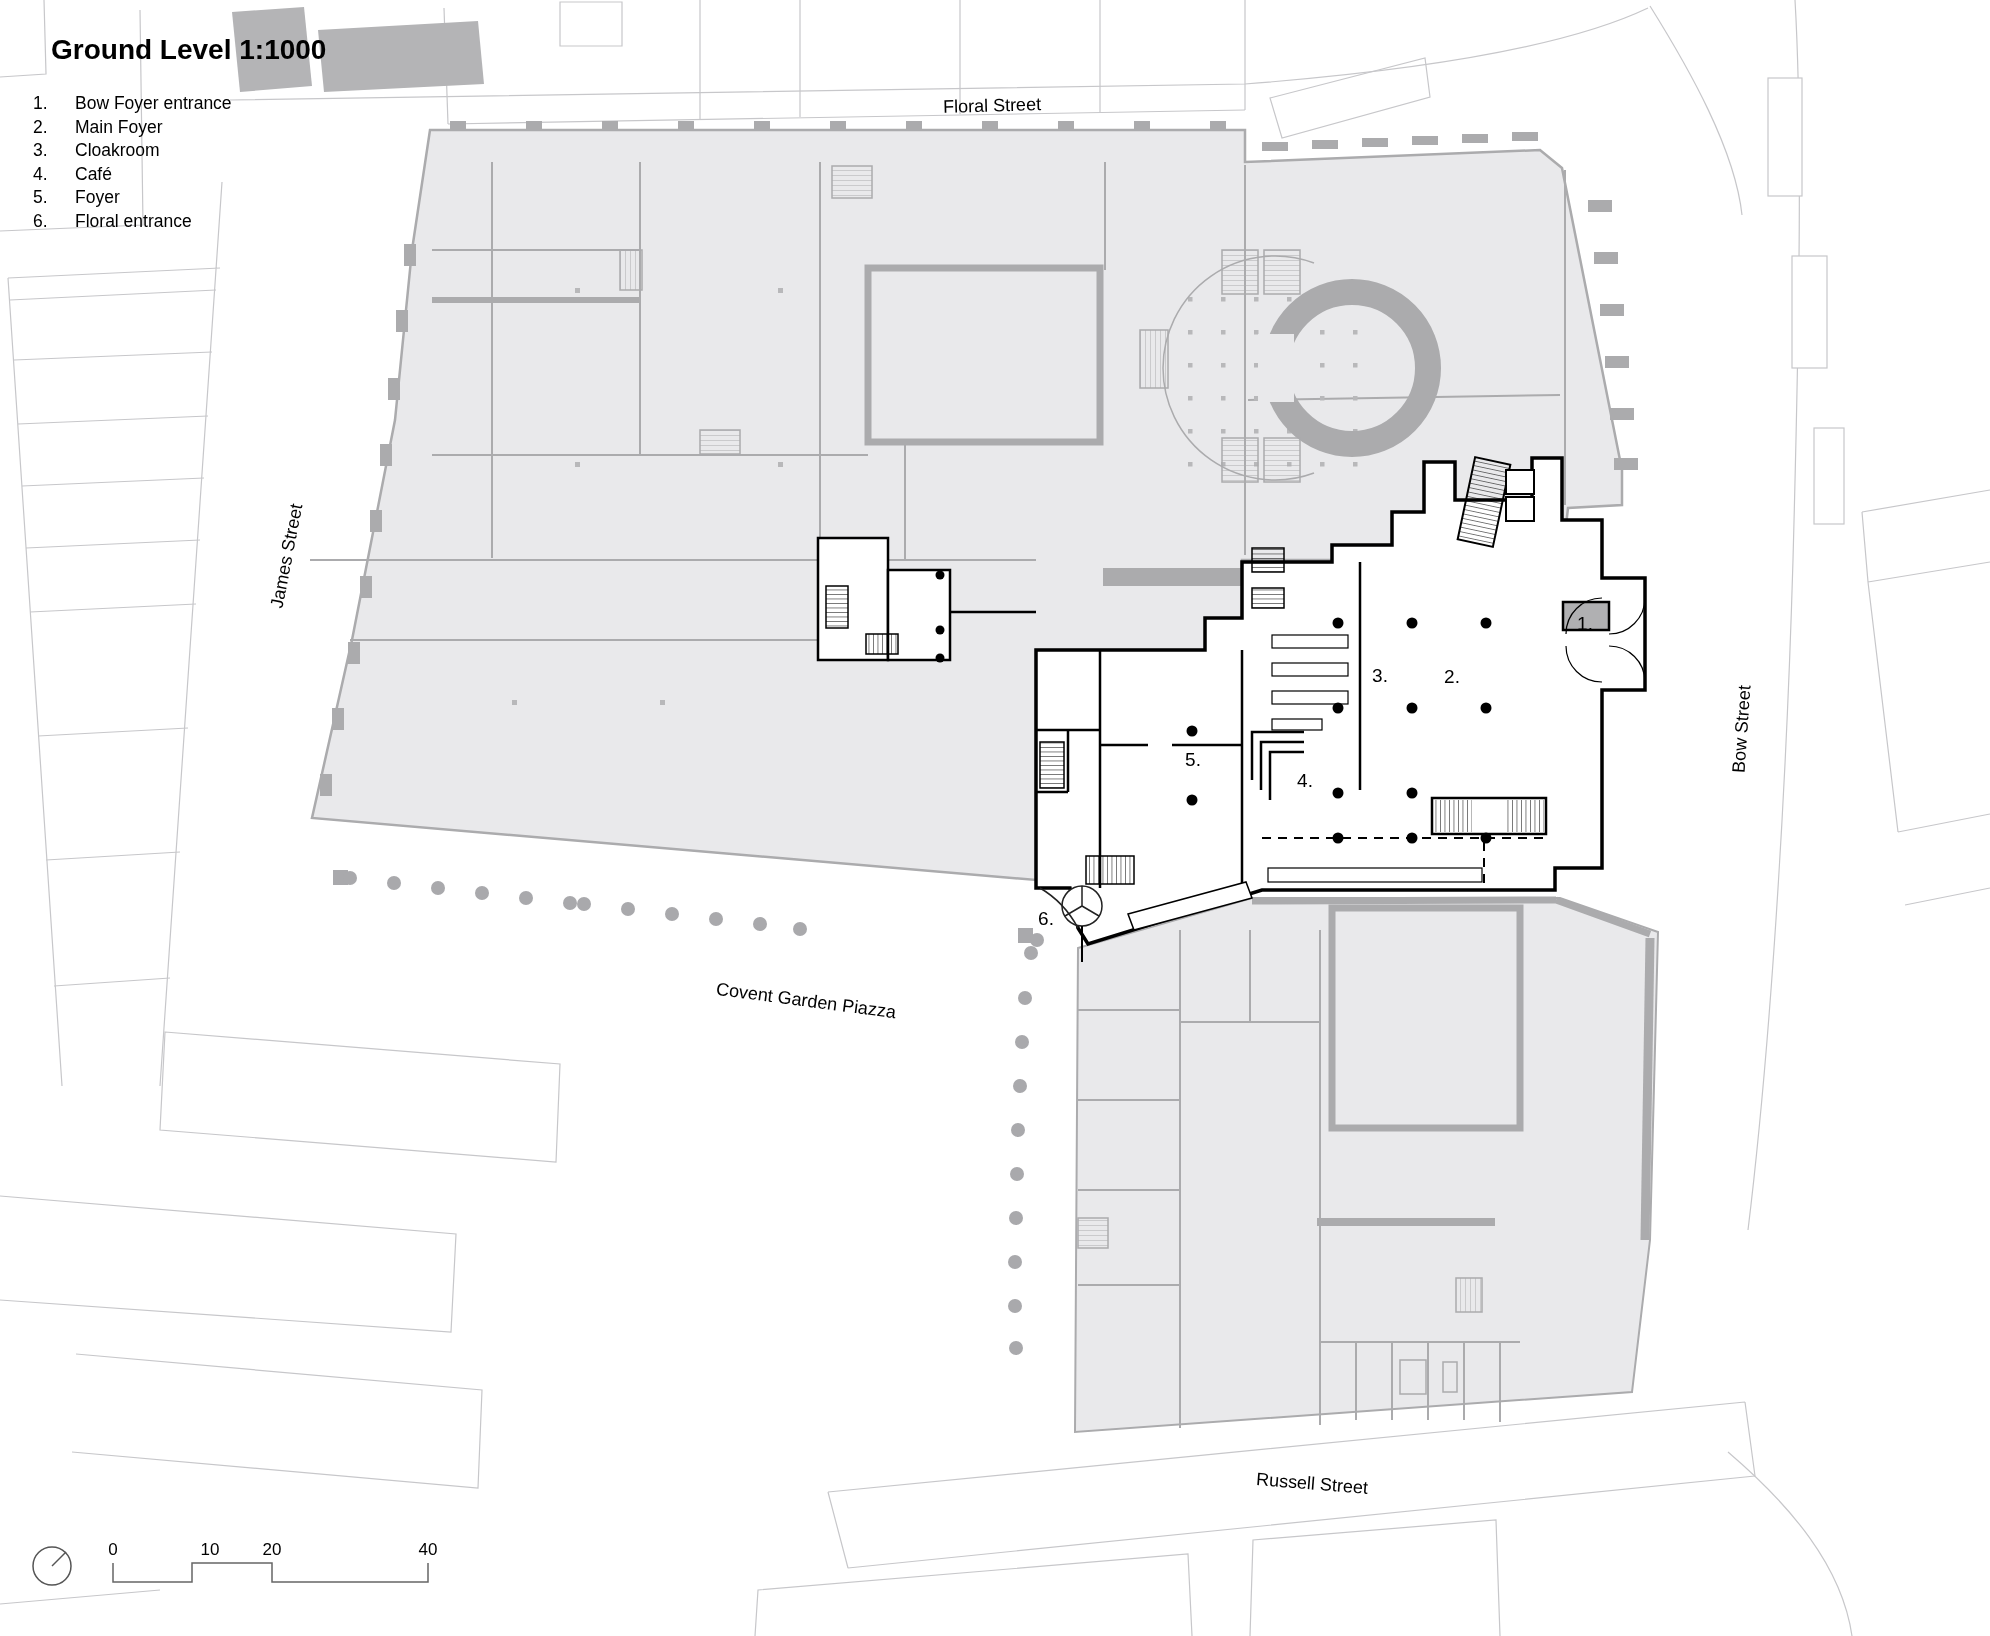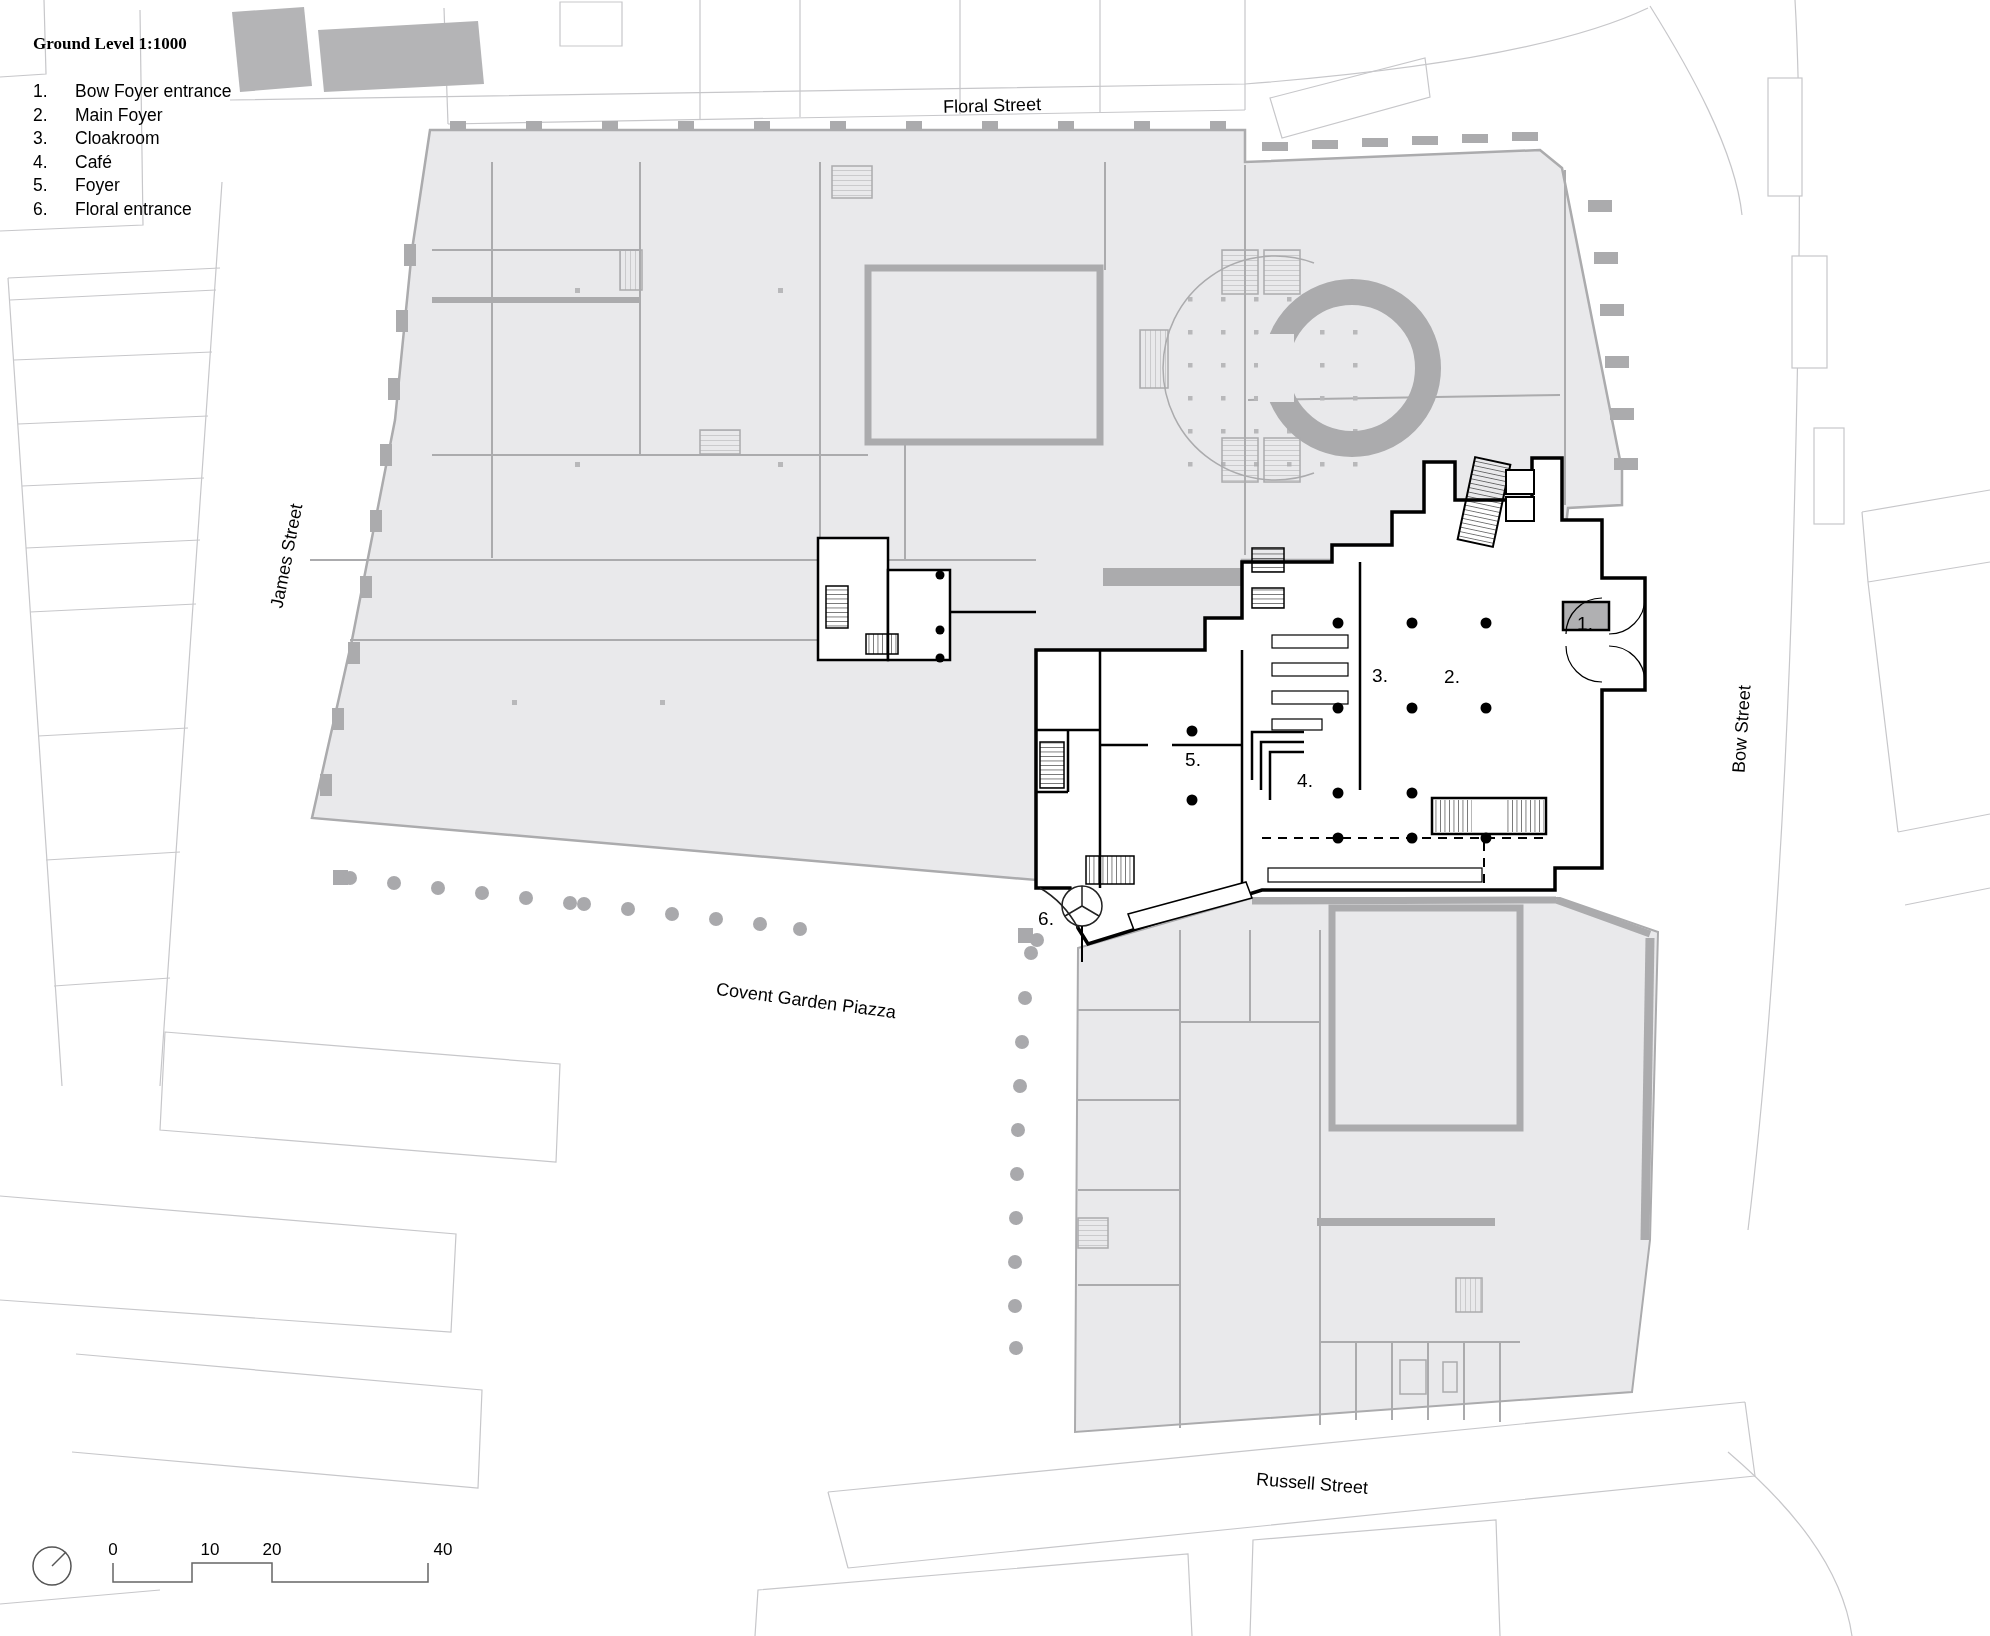--- a/index.html
+++ b/index.html
@@ -3,21 +3,21 @@
 <meta charset="utf-8">
 <style>
   html,body{margin:0;padding:0;background:#fff;}
   .page{position:relative;width:1990px;height:1636px;background:#fff;overflow:hidden;
         font-family:"Liberation Sans",sans-serif;color:#000;}
   svg{position:absolute;left:0;top:0;}
   .lbl{position:absolute;white-space:nowrap;transform:translate(-50%,-50%);}
   .street{font-size:18px;}
   .marker{font-size:19px;}
   .titleblock{position:absolute;left:33px;top:34px;}
-  .title{font-size:17px;font-weight:bold;margin:0 0 26px 0;font-family:Liberation Serif, serif;}
+  .title{font-size:28px;font-weight:bold;margin:0 0 26px 18px;}
   .legend{font-size:17.5px;line-height:23.5px;}
   .legrow{display:flex;}
   .legnum{width:42px;}
   .scalenum{position:absolute;font-size:17px;transform:translate(-50%,-50%);}
 </style>
 </head>
 <body>
 
 <div class="page">
 
@@ -317,15 +317,15 @@
 <div class="lbl marker" style="left:1585px;top:624px;">1.</div>
 <div class="lbl marker" style="left:1452px;top:677px;">2.</div>
 <div class="lbl marker" style="left:1380px;top:676px;">3.</div>
 <div class="lbl marker" style="left:1305px;top:781px;">4.</div>
 <div class="lbl marker" style="left:1193px;top:760px;">5.</div>
 <div class="lbl marker" style="left:1046px;top:919px;">6.</div>
 
 <div class="scalenum" style="left:113px;top:1550px;">0</div>
 <div class="scalenum" style="left:210px;top:1550px;">10</div>
 <div class="scalenum" style="left:272px;top:1550px;text-align:right;">20</div>
-<div class="scalenum" style="left:443px;top:1550px;">40</div>
+<div class="scalenum" style="left:428px;top:1550px;">40</div>
 
 </div>
 
 </body></html>

